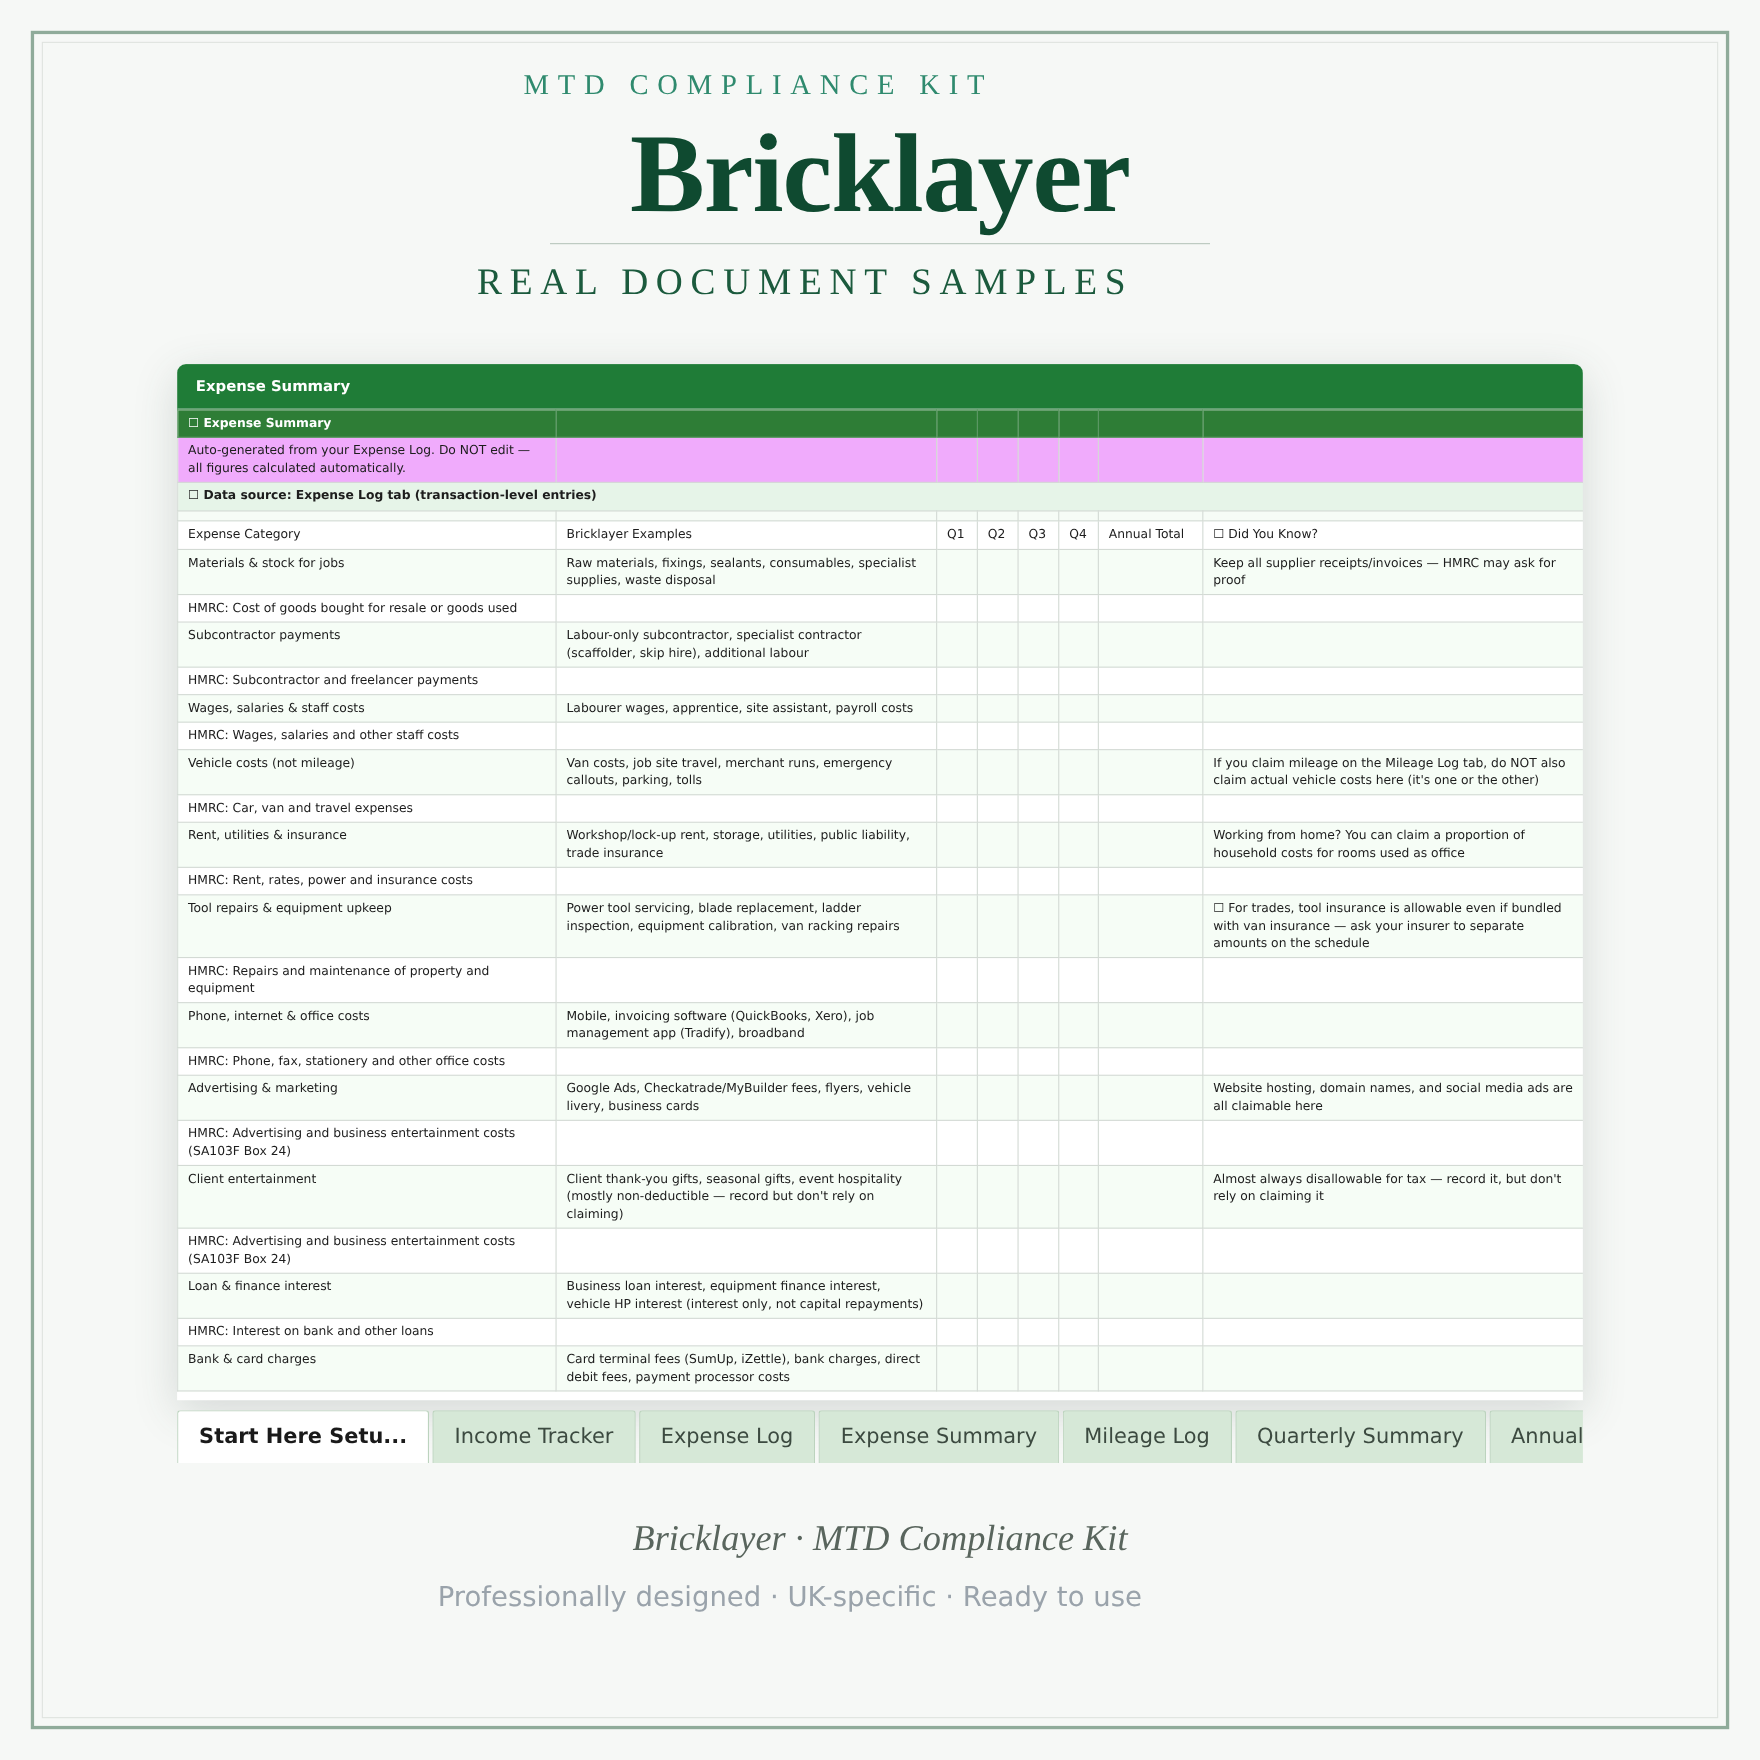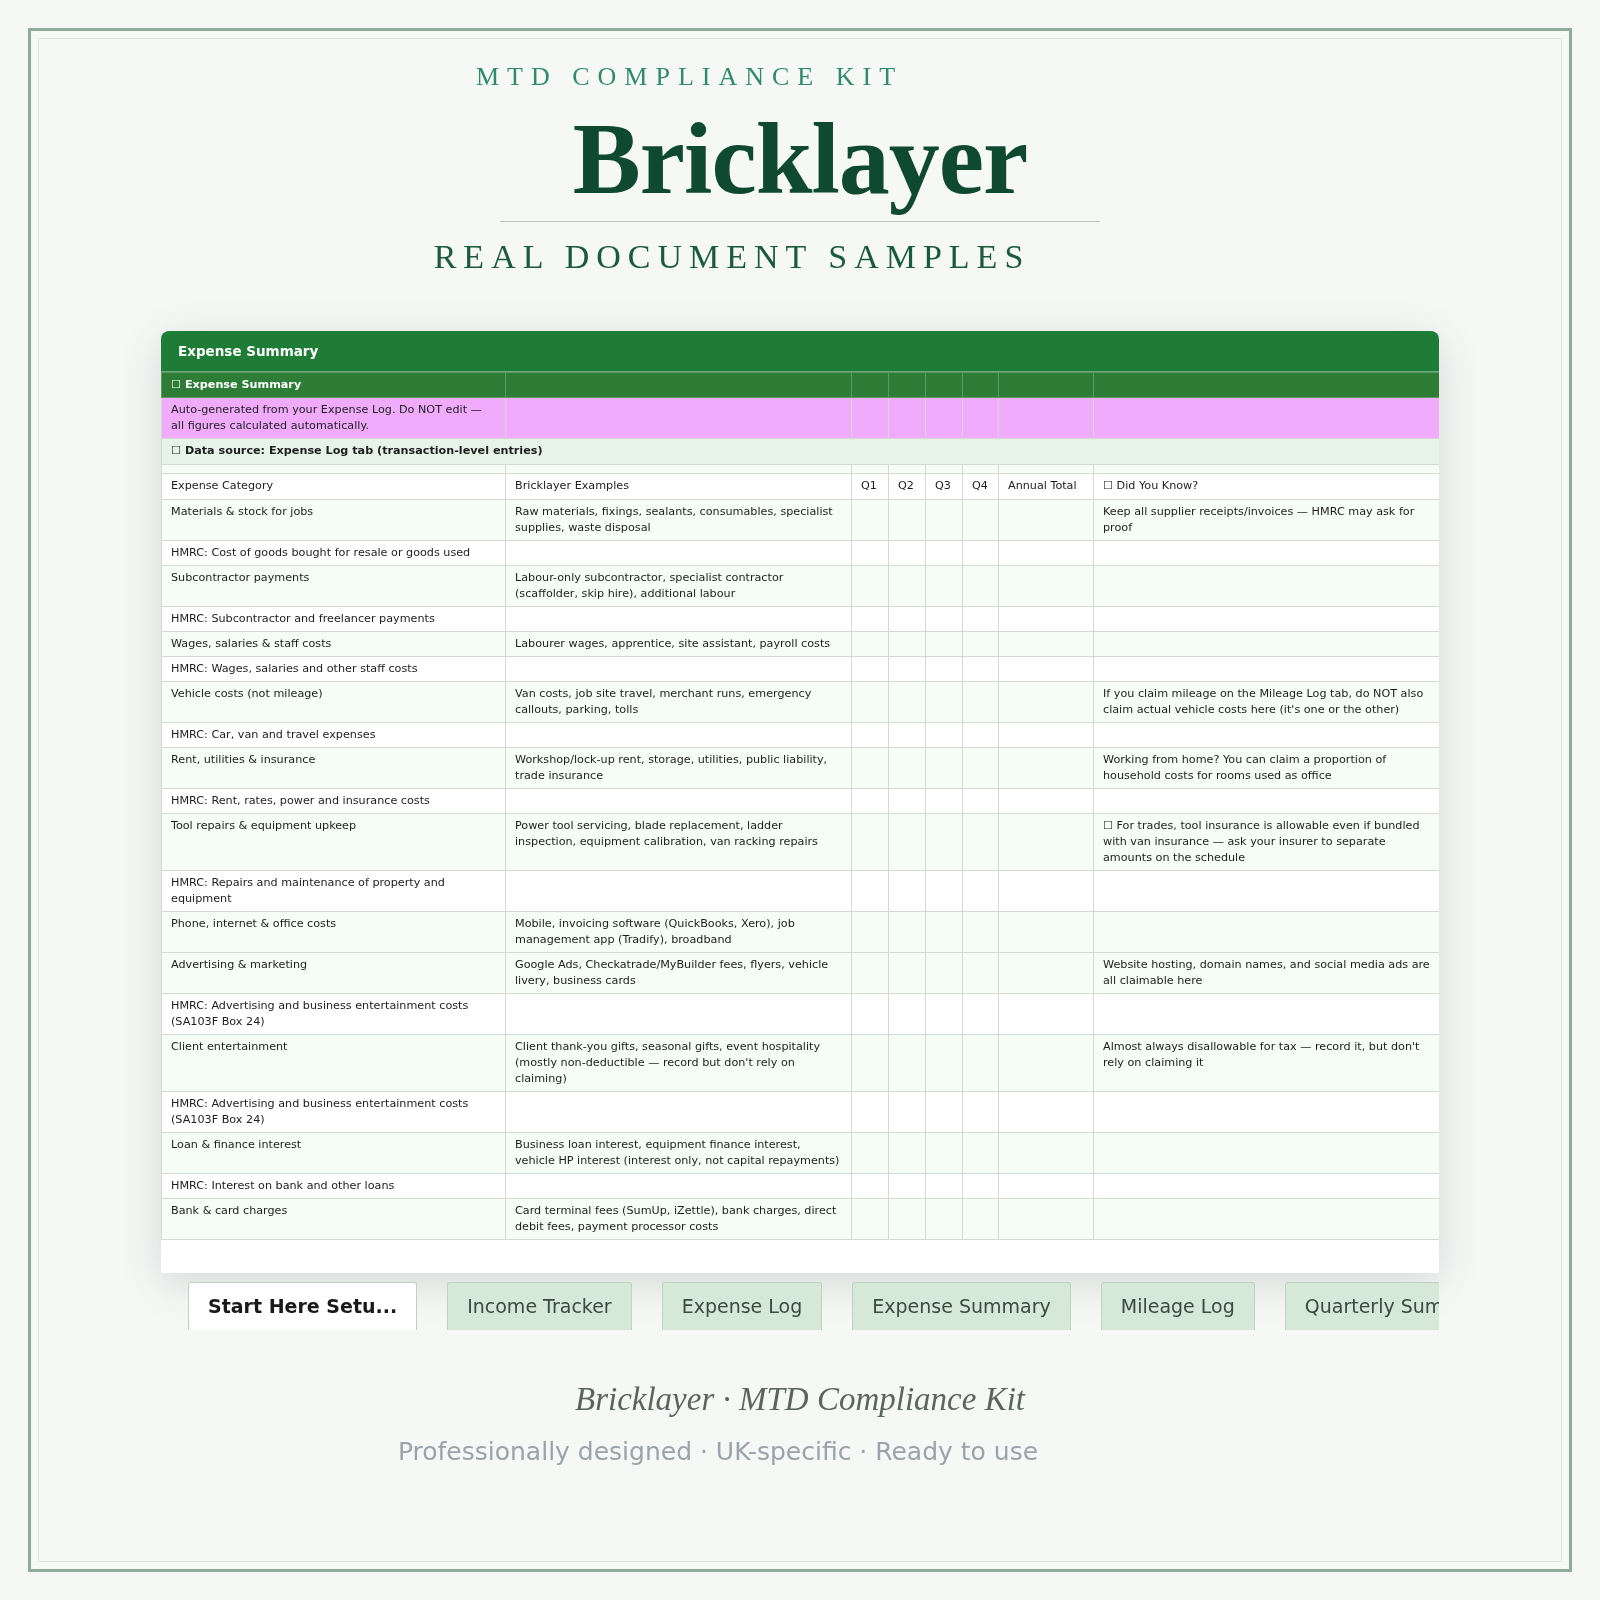--- a/index.html
+++ b/index.html
@@ -28,21 +28,21 @@
   tr.note td { background: #f0abfc; font-weight: normal; }
   tr.source td { background: #e6f4e8; font-weight: bold; height: 26px; }
   tr.spacer td { background: #f6fcf6; height: 9px; padding: 0; }
   tr.colhead td { background: #fff; height: 26px; margin-top: 40px; }
   tr.cat td { background: #f6fdf6; }
   tr.hmrc td { background: #fff; }
 
   .tabs { position: absolute; left: 161px; top: 1282px; width: 1278px; height: 48px; overflow: hidden; white-space: nowrap; }
   .tab { display: inline-block; height: 48px; line-height: 46px; padding: 0 19px; margin-right: 3px;
     background: #d6e8d7; border: 1px solid #bcd3be; border-bottom: none; border-radius: 3px 3px 0 0;
-    font-family: "DejaVu Sans", sans-serif; font-size: 19px; color: #3c4a40; vertical-align: top; margin-left: 27px; }
+    font-family: "DejaVu Sans", sans-serif; font-size: 19px; color: #3c4a40; vertical-align: top; }
   .tab.active { background: #fff; color: #1a1a1a; font-weight: bold; }
 
   .foot-title { position: absolute; top: 1381px; left: 0; width: 1600px; text-align: center;
     font-family: "Liberation Serif", serif; font-style: italic; font-size: 33px; color: #59655d; }
   .foot-sub { position: absolute; top: 1437px; left: 0; width: 1436px; text-align: center;
     font-family: "DejaVu Sans", sans-serif; font-size: 25px; color: #9aa3ab; }
 </style>
 </head>
 <body>
 
@@ -234,20 +234,30 @@
         <tr class="cat">
           <td>Phone, internet &amp; office costs</td>
           <td>Mobile, invoicing software (QuickBooks, Xero), job management app (Tradify), broadband</td>
           <td></td>
           <td></td>
           <td></td>
           <td></td>
           <td></td>
           <td></td>
         </tr>
+        <tr class="hmrc">
+          <td>HMRC: Phone, fax, stationery and other office costs</td>
+          <td></td>
+          <td></td>
+          <td></td>
+          <td></td>
+          <td></td>
+          <td></td>
+          <td></td>
+        </tr>
         <tr class="cat">
           <td>Advertising &amp; marketing</td>
           <td>Google Ads, Checkatrade/MyBuilder fees, flyers, vehicle livery, business cards</td>
           <td></td>
           <td></td>
           <td></td>
           <td></td>
           <td></td>
           <td>Website hosting, domain names, and social media ads are all claimable here</td>
         </tr>

